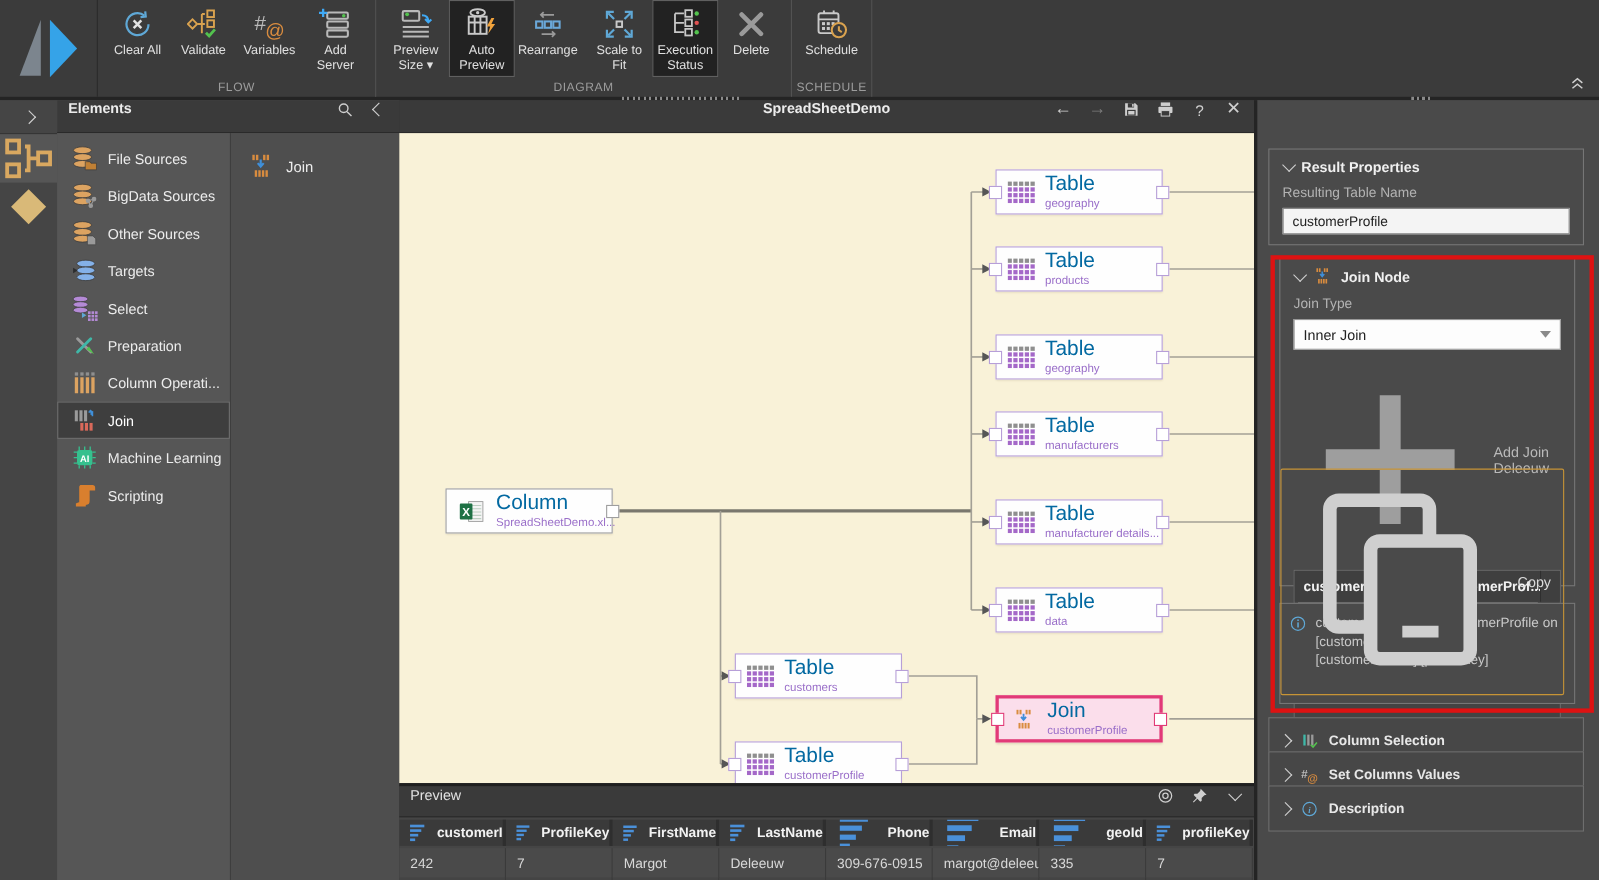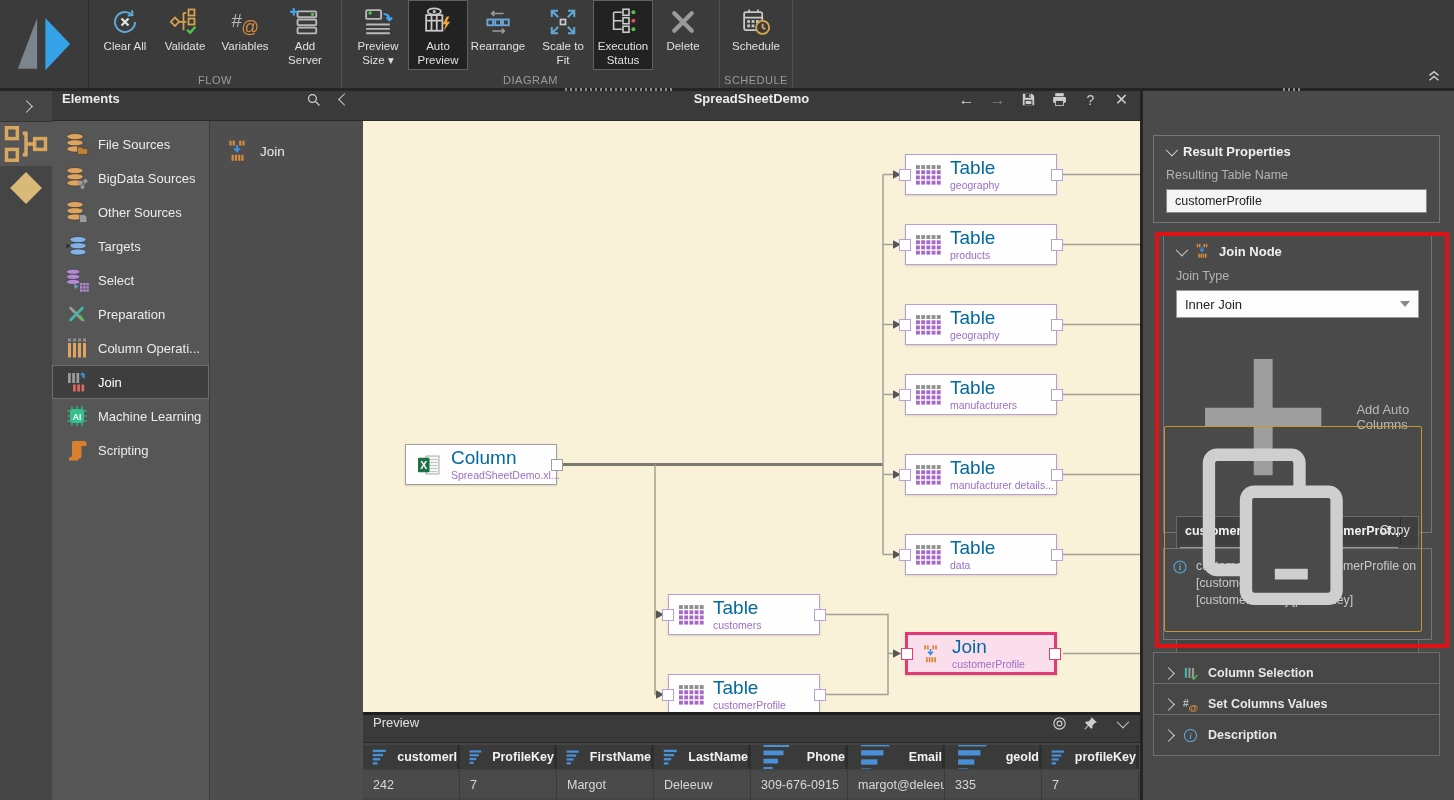--- a/index.html
+++ b/index.html
@@ -1061,21 +1061,21 @@
     <div class="pselect">
       <span>Inner Join</span>
       <span class="caret"></span>
     </div>
     <div class="addcols">
       <span>
           <svg viewBox="0 0 24 24" stroke="#9e9e9e" stroke-width="2.6" fill="none" style="width: 100%; height: 100%;">
             <path d="M12 4v16M4 12h16"></path>
           </svg>
         </span>
-      <span>Add Auto Columns</span>
+      <span>Add Join Deleeuw</span>
     </div>
     <div class="jtable">
       <div class="jt-hrow">
         <div class="jt-hcell" style="width:103px;flex:none">customers</div>
         <div class="jt-swap">
             <span>
               <svg viewBox="0 0 24 24" fill="none" stroke="#3f8fd9" stroke-width="2.2" style="width: 100%; height: 100%;">
                 <path d="M3.5 8h14M13.5 4l4 4-4 4"></path>
                 <path d="M20.5 16h-14M10.5 12l-4 4 4 4"></path>
               </svg>

